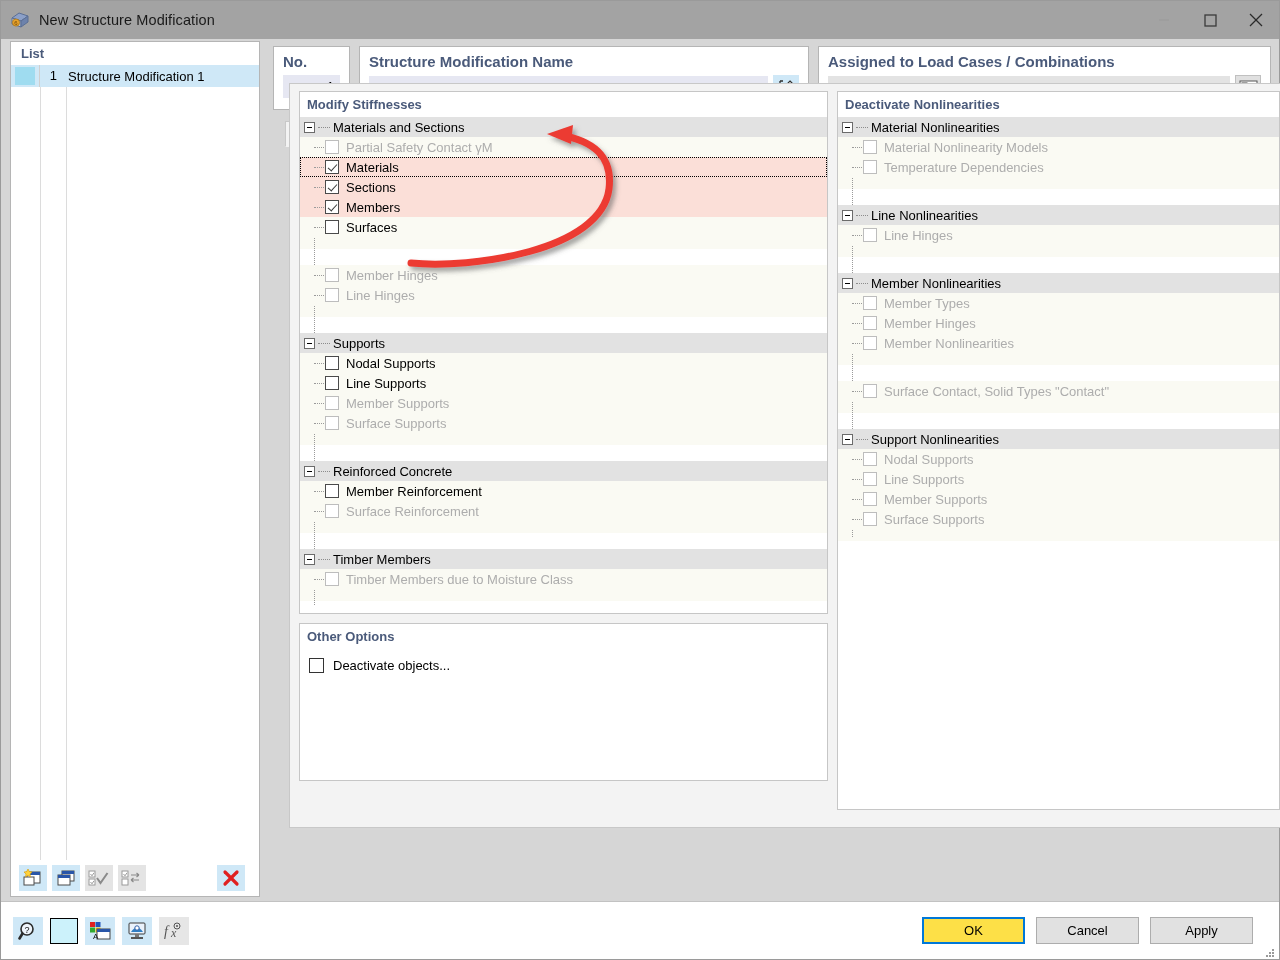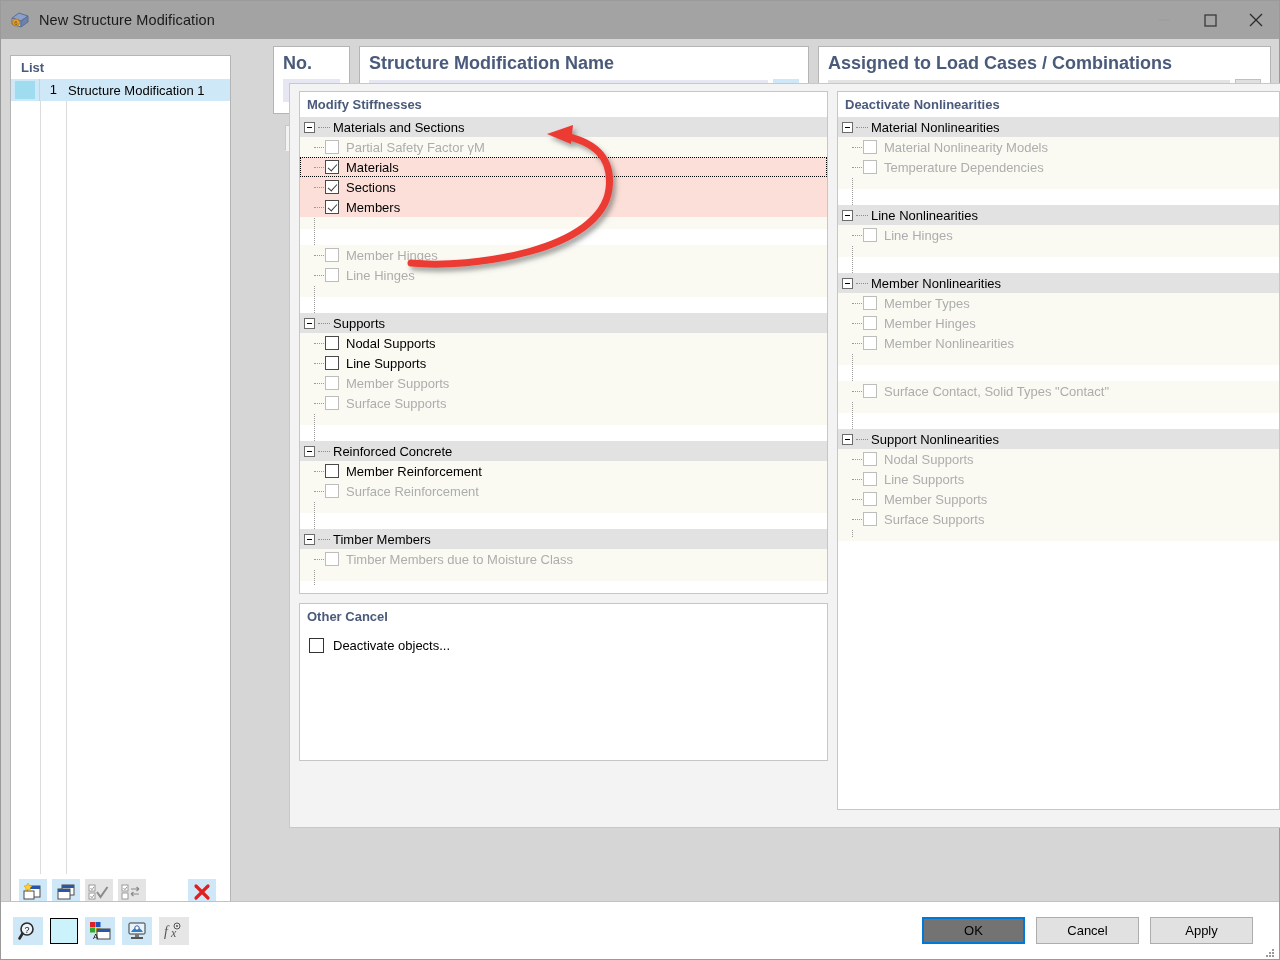--- a/index.html
+++ b/index.html
@@ -43,22 +43,22 @@
   .winbtn svg { display:block; }
 
   
   .body-area {
     flex: 1 1 auto; position: relative; background: #d6d6d6;
     padding: 0;
   }
 
   
   .list-panel {
-    position: absolute; left: 9px; top: 16px;
-    width: 221px; height: 856px;
+    position: absolute; left: 9px; top: 2px;
+    width: 250px; height: 856px;
     background: #ffffff; border: 1px solid #b5b5b5;
     display: flex; flex-direction: column;
   }
   .list-header {
     height: 23px; line-height: 23px; padding-left: 10px;
     font-weight: bold; font-size: 13px; color: #4a5a7a;
     background:#fff;
   }
   .list-rows { flex:1 1 auto; position: relative; }
   .list-row {
@@ -100,21 +100,21 @@
   .main-panel {
     position: absolute; left: 272px; top: 7px;
     width: 999px; height: 856px;
   }
   .top-fields { display:flex; gap: 9px; }
   .fld-box {
     background:#fff; border:1px solid #b5b5b5;
     padding: 6px 9px 9px 9px;
   }
   .fld-label {
-    font-weight: bold; color:#4a5a7a; font-size: 18px;
+    font-weight: bold; color:#4a5a7a; font-size: 15px;
     margin-bottom: 5px; white-space: nowrap;
   }
   .no-box { width: 77px; }
   .name-box { width: 450px; display:flex; flex-direction: column; }
   .assign-box { width: 453px; display:flex; flex-direction: column; }
   .inp {
     height: 23px; line-height: 23px;
     background: #e6e7f2; border: 0; font-size: 13px;
     padding: 0 6px; font-family: "Liberation Sans", sans-serif;
     color: #000; width: 100%;
@@ -251,21 +251,21 @@
   }
   .bb-btn.dim { background:#e6e6e6; }
   .bb-btn.white { background:#ccf2fb; border:1px solid #000; width:28px; height:26px;}
   .dlg-btns { margin-left:auto; display:flex; gap: 11px; padding-right: 14px;}
   .btn {
     width: 103px; height: 27px; font-size: 13px;
     background:#e1e1e1; border:1px solid #adadad;
     display:flex; align-items:center; justify-content:center;
     font-family:"Liberation Sans", sans-serif;
   }
-  .btn.default { border: 2px solid #0078d7; background:#737373;}
+  .btn.default { border: 2px solid #0078d7; background:#fde047;}
   .grip {
     position:absolute; right: 4px; bottom: 3px; width: 10px; height: 10px;
   }
 
   
   .annot { position:absolute; left:0; top:0; width:1280px; height:960px; pointer-events:none; z-index: 50;}
 </style>
 </head>
 <body>
 
@@ -419,36 +419,41 @@
               <div class="tree-spine"></div>
 
               <div class="tree-group-hdr">
                 <div class="expander"></div>
                   <div class="hdr-dots"></div>
                 <span>Materials and Sections</span>
               </div>
               <div class="tree-item">
                 <div class="item-dots"></div>
                   <div class="cb disabled"></div>
-                <span class="lbl disabled">Partial Safety Factor γM</span>
+                <span class="lbl disabled">Partial Safety Contact γM</span>
               </div>
               <div class="tree-item row-hl row-focus">
                 <div class="item-dots"></div>
                   <div class="cb checked"></div>
                 <span class="lbl">Materials</span>
               </div>
               <div class="tree-item row-hl">
                 <div class="item-dots"></div>
                   <div class="cb checked"></div>
                 <span class="lbl">Sections</span>
               </div>
               <div class="tree-item row-hl">
                 <div class="item-dots"></div>
                   <div class="cb checked"></div>
                 <span class="lbl">Members</span>
+              </div>
+              <div class="tree-item">
+                <div class="item-dots"></div>
+                  <div class="cb"></div>
+                <span class="lbl">Surfaces</span>
               </div>
               <div class="tree-tail"></div>
               <div class="tree-gap"></div>
 
               <div class="tree-item">
                 <div class="item-dots"></div>
                   <div class="cb disabled"></div>
                 <span class="lbl disabled">Member Hinges</span>
               </div>
               <div class="tree-item">
@@ -514,21 +519,21 @@
                 <div class="item-dots"></div>
                   <div class="cb disabled"></div>
                 <span class="lbl disabled">Timber Members due to Moisture Class</span>
               </div>
               <div class="tree-tail"></div>
               <div style="height:12px;background:#fff"></div>
             </div>
           </div>
 
           <div class="group other-box">
-            <div class="group-title">Other Cancel</div>
+            <div class="group-title">Other Options</div>
             <div class="opt-row">
               <div class="cb-lg"></div>
               <span>Deactivate objects...</span>
             </div>
           </div>
 
 
         </div>
 
         <div class="col-right">

